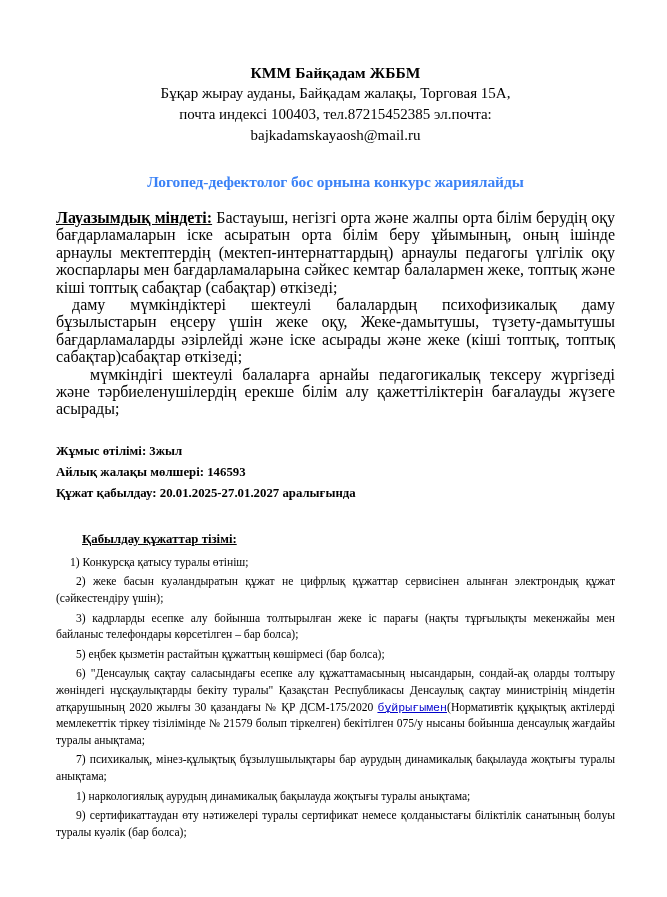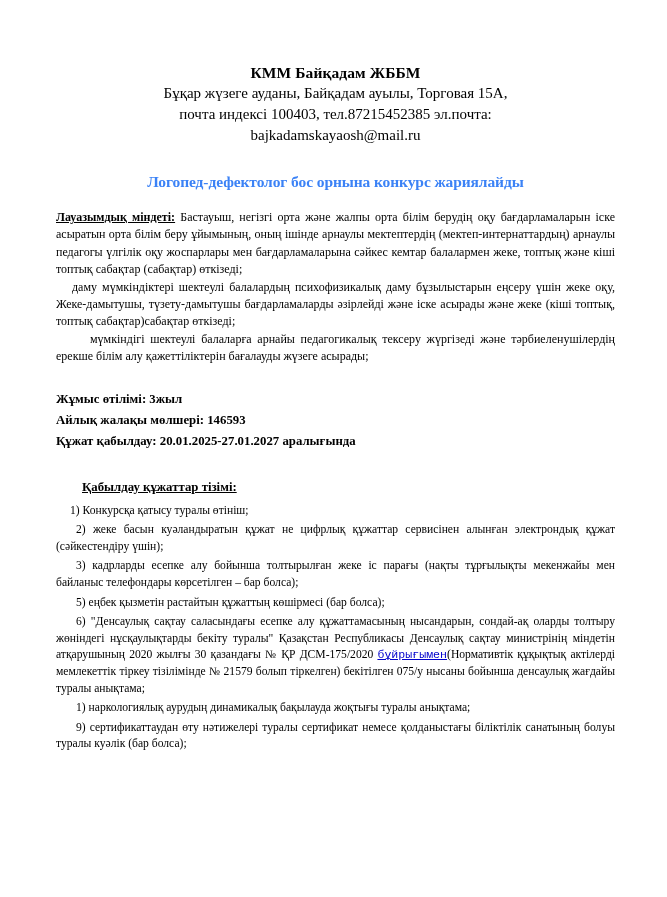--- a/index.html
+++ b/index.html
@@ -50,21 +50,21 @@
     line-height: 20px;
     letter-spacing: -0.1px;
   }
 
   
   .body-block {
     margin-top: 17px;
   }
   p.para {
     margin: 0;
-    font-size: 12px;
+    font-size: 16px;
     line-height: 17.4px;
     text-align: justify;
     text-justify: inter-word;
   }
   p.para.indent {
     text-indent: 34px;
   }
   p.para.indent-sm {
     text-indent: 16px;
   }
@@ -114,21 +114,21 @@
     font-family: Liberation Mono, monospace;
   }
 </style>
 </head>
 <body>
 
 <div class="page">
 
   <div class="org-header">
     <div class="org-name">КММ Байқадам ЖББМ</div>
-    <div class="org-line">Бұқар жүзеге ауданы, Байқадам ауылы, Торговая 15А,</div>
+    <div class="org-line">Бұқар жырау ауданы, Байқадам жалақы, Торговая 15А,</div>
     <div class="org-line">почта индексі 100403, тел.87215452385 эл.почта:</div>
     <div class="org-line">bajkadamskayaosh@mail.ru</div>
   </div>
 
   <div class="announce-title">Логопед-дефектолог бос орнына конкурс жариялайды</div>
 
   <div class="body-block">
     <p class="para"><span class="lbl-underline">Лауазымдық міндеті:</span><span> Бастауыш, негізгі орта және жалпы орта білім берудің оқу бағдарламаларын іске асыратын орта білім беру ұйымының, оның ішінде арнаулы мектептердің (мектеп-интернаттардың) арнаулы педагогы үлгілік оқу жоспарлары мен бағдарламаларына сәйкес кемтар балалармен жеке, топтық және кіші топтық сабақтар (сабақтар) өткізеді;</span></p>
     <p class="para indent-sm">даму мүмкіндіктері шектеулі балалардың психофизикалық даму бұзылыстарын еңсеру үшін жеке оқу, Жеке-дамытушы, түзету-дамытушы  бағдарламаларды әзірлейді және іске асырады және жеке (кіші топтық, топтық сабақтар)сабақтар өткізеді;</p>
     <p class="para indent">мүмкіндігі шектеулі балаларға арнайы педагогикалық тексеру жүргізеді және тәрбиеленушілердің  ерекше білім алу қажеттіліктерін  бағалауды жүзеге асырады;</p>
@@ -141,17 +141,18 @@
   </div>
 
   <div class="docs-heading">Қабылдау құжаттар тізімі:</div>
 
   <div class="docs-list">
     <p class="doc-item">1) Конкурсқа қатысу туралы өтініш;</p>
     <p class="doc-item indent-wide">2) жеке басын куәландыратын құжат не цифрлық құжаттар сервисінен алынған электрондық құжат (сәйкестендіру үшін);</p>
     <p class="doc-item indent-wide">3) кадрларды есепке алу бойынша толтырылған жеке іс парағы (нақты тұрғылықты мекенжайы мен байланыс телефондары көрсетілген – бар болса);</p>
     <p class="doc-item indent-wide">5) еңбек қызметін растайтын құжаттың көшірмесі (бар болса);</p>
     <p class="doc-item indent-wide"><span>6) "Денсаулық сақтау саласындағы есепке алу құжаттамасының нысандарын, сондай-ақ оларды толтыру жөніндегі нұсқаулықтарды бекіту туралы" Қазақстан Республикасы Денсаулық сақтау министрінің міндетін атқарушының 2020  жылғы 30 қазандағы № ҚР ДСМ-175/2020  </span><a class="doclink" href="#">бұйрығымен</a><span>(Нормативтік құқықтық  актілерді  мемлекеттік тіркеу тізілімінде  № 21579 болып тіркелген)  бекітілген  075/у нысаны бойынша денсаулық жағдайы туралы анықтама;</span></p>
+    <p class="doc-item indent-wide">7) психикалық,  мінез-құлықтық  бұзылушылықтары бар аурудың динамикалық бақылауда жоқтығы туралы анықтама;</p>
     <p class="doc-item indent-wide">1) наркологиялық аурудың динамикалық бақылауда жоқтығы туралы анықтама;</p>
     <p class="doc-item indent-wide">9) сертификаттаудан өту нәтижелері  туралы сертификат немесе қолданыстағы біліктілік санатының болуы туралы куәлік (бар болса);</p>
   </div>
 
 </div>
 
 </body></html>

